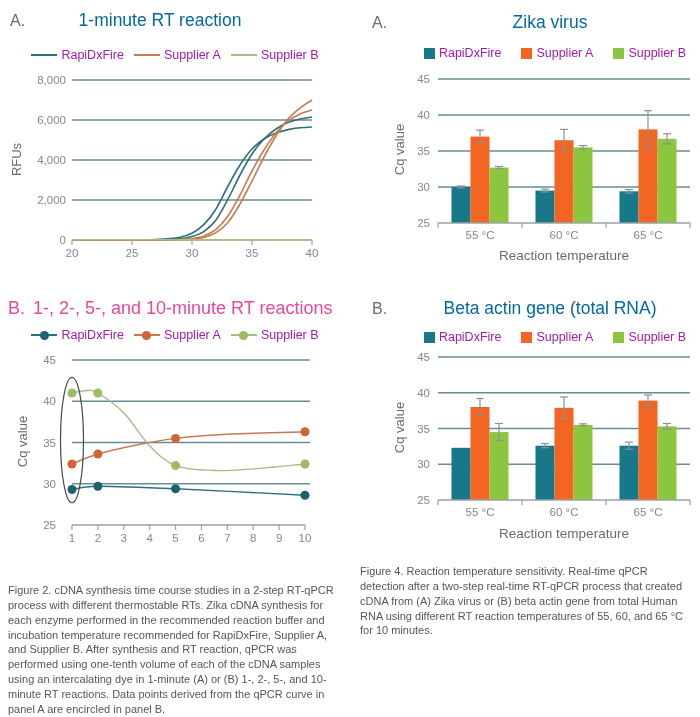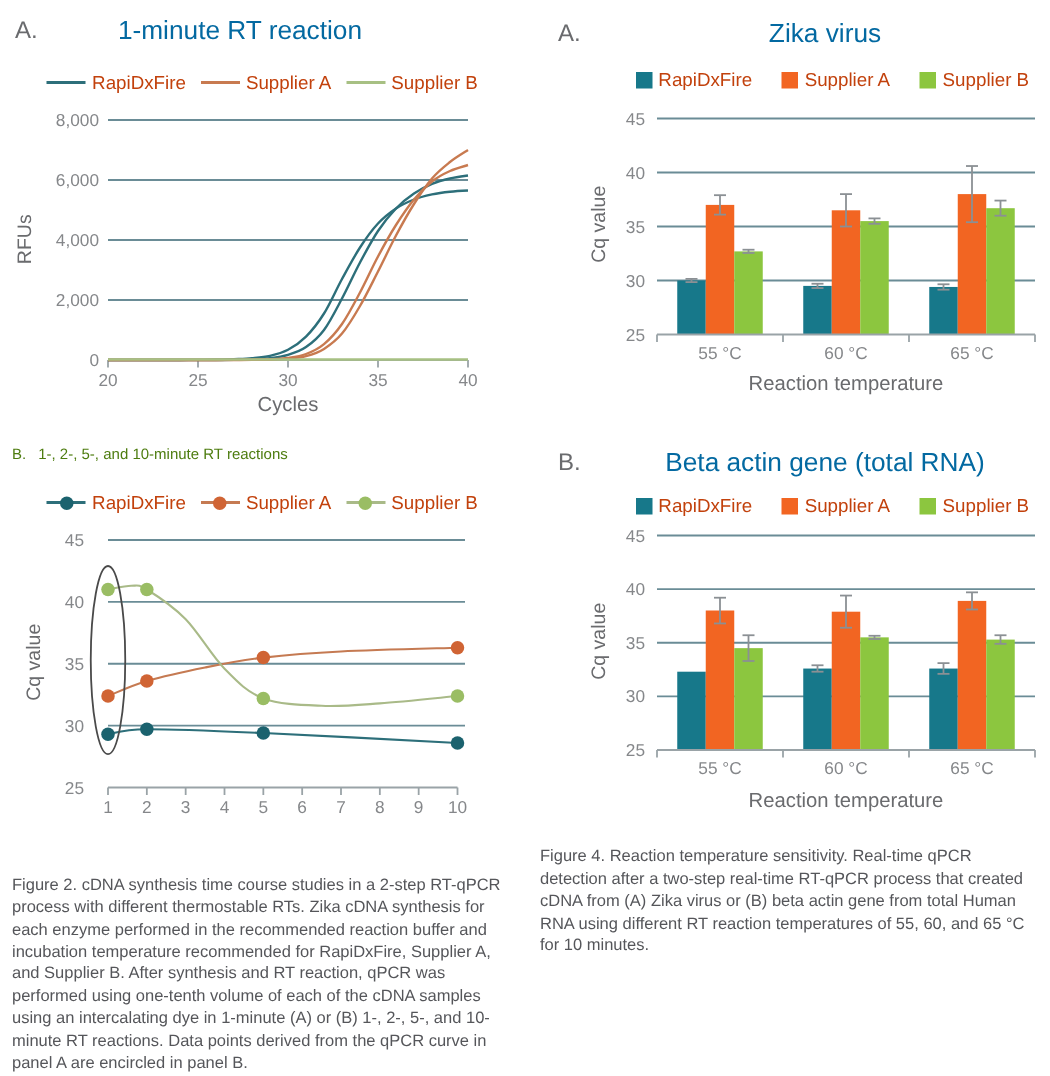--- a/index.html
+++ b/index.html
@@ -3,24 +3,24 @@
 <meta charset="utf-8">
 <style>
   html,body{margin:0;padding:0;background:#fff}
   #canvas{position:relative;width:700px;height:717px;background:#ffffff;
     font-family:"Liberation Sans",sans-serif;overflow:hidden}
   .panel{position:absolute}
   .panel svg{position:absolute;left:0;top:0}
   svg text{font-family:"Liberation Sans",sans-serif}
   .panel-label{position:absolute;font-size:16px;color:#6a6b6e}
   .panel-title{position:absolute;font-size:17.5px;color:#0369a1;text-align:center;white-space:nowrap}
-  .heading-row{position:absolute;font-size:10px;color:#4d7c0f;white-space:nowrap}
+  .heading-row{position:absolute;font-size:18px;color:#ec4899;white-space:nowrap}
   .heading-row .hl{margin-right:8px}
   .legend{position:absolute;display:flex;justify-content:center;align-items:center;gap:10px}
-  .legend-item{display:flex;align-items:center;gap:4px;font-size:12.5px;color:#c2410c;white-space:nowrap}
+  .legend-item{display:flex;align-items:center;gap:4px;font-size:12.5px;color:#a21caf;white-space:nowrap}
   .sw-line{width:26px;height:2px;display:inline-block}
   .sw-dotline{position:relative}
   .sw-dot{position:absolute;left:8.5px;top:-3.5px;width:9px;height:9px;border-radius:50%;display:block}
   .sw-square{width:11px;height:11px;display:inline-block}
   .legend-bars{gap:20px}
   .ylab{position:absolute;font-size:13px;color:#6a6b6e;width:70px;text-align:center;
     transform:rotate(-90deg)}
   .xlab{position:absolute;font-size:13.5px;color:#6a6b6e;text-align:center;width:200px}
   .xlab-wide{width:300px}
   .caption{position:absolute;font-size:11px;line-height:1.35;color:#55565a;text-align:left}
@@ -74,21 +74,20 @@
           <text x="66" y="124" text-anchor="end" font-size="11.5" fill="#85878a">6,000</text>
           <text x="66" y="84" text-anchor="end" font-size="11.5" fill="#85878a">8,000</text>
           <text x="72" y="257" text-anchor="middle" font-size="11.5" fill="#85878a">20</text>
           <text x="132" y="257" text-anchor="middle" font-size="11.5" fill="#85878a">25</text>
           <text x="192" y="257" text-anchor="middle" font-size="11.5" fill="#85878a">30</text>
           <text x="252" y="257" text-anchor="middle" font-size="11.5" fill="#85878a">35</text>
           <text x="312" y="257" text-anchor="middle" font-size="11.5" fill="#85878a">40</text>
         </g>
       </svg>
     <div class="ylab" style="left:-19px;top:152px">RFUs</div>
-    <div class="xlab" style="left:92px;top:262px">Cycles</div>
   </div>
 
   <div class="panel" id="panel-timecourse" style="left:0;top:290px;width:350px;height:292px">
     <div class="heading-row" style="left:8px;top:8px">
       <span class="hl">B.</span><span>1-, 2-, 5-, and 10-minute RT reactions</span>
     </div>
     <div class="legend" style="left:15px;top:38px;width:320px">
       <span class="legend-item">
         <span class="sw-line sw-dotline" style="background: rgb(45, 111, 122);">
             <i class="sw-dot" style="background: rgb(27, 98, 110);"></i>

